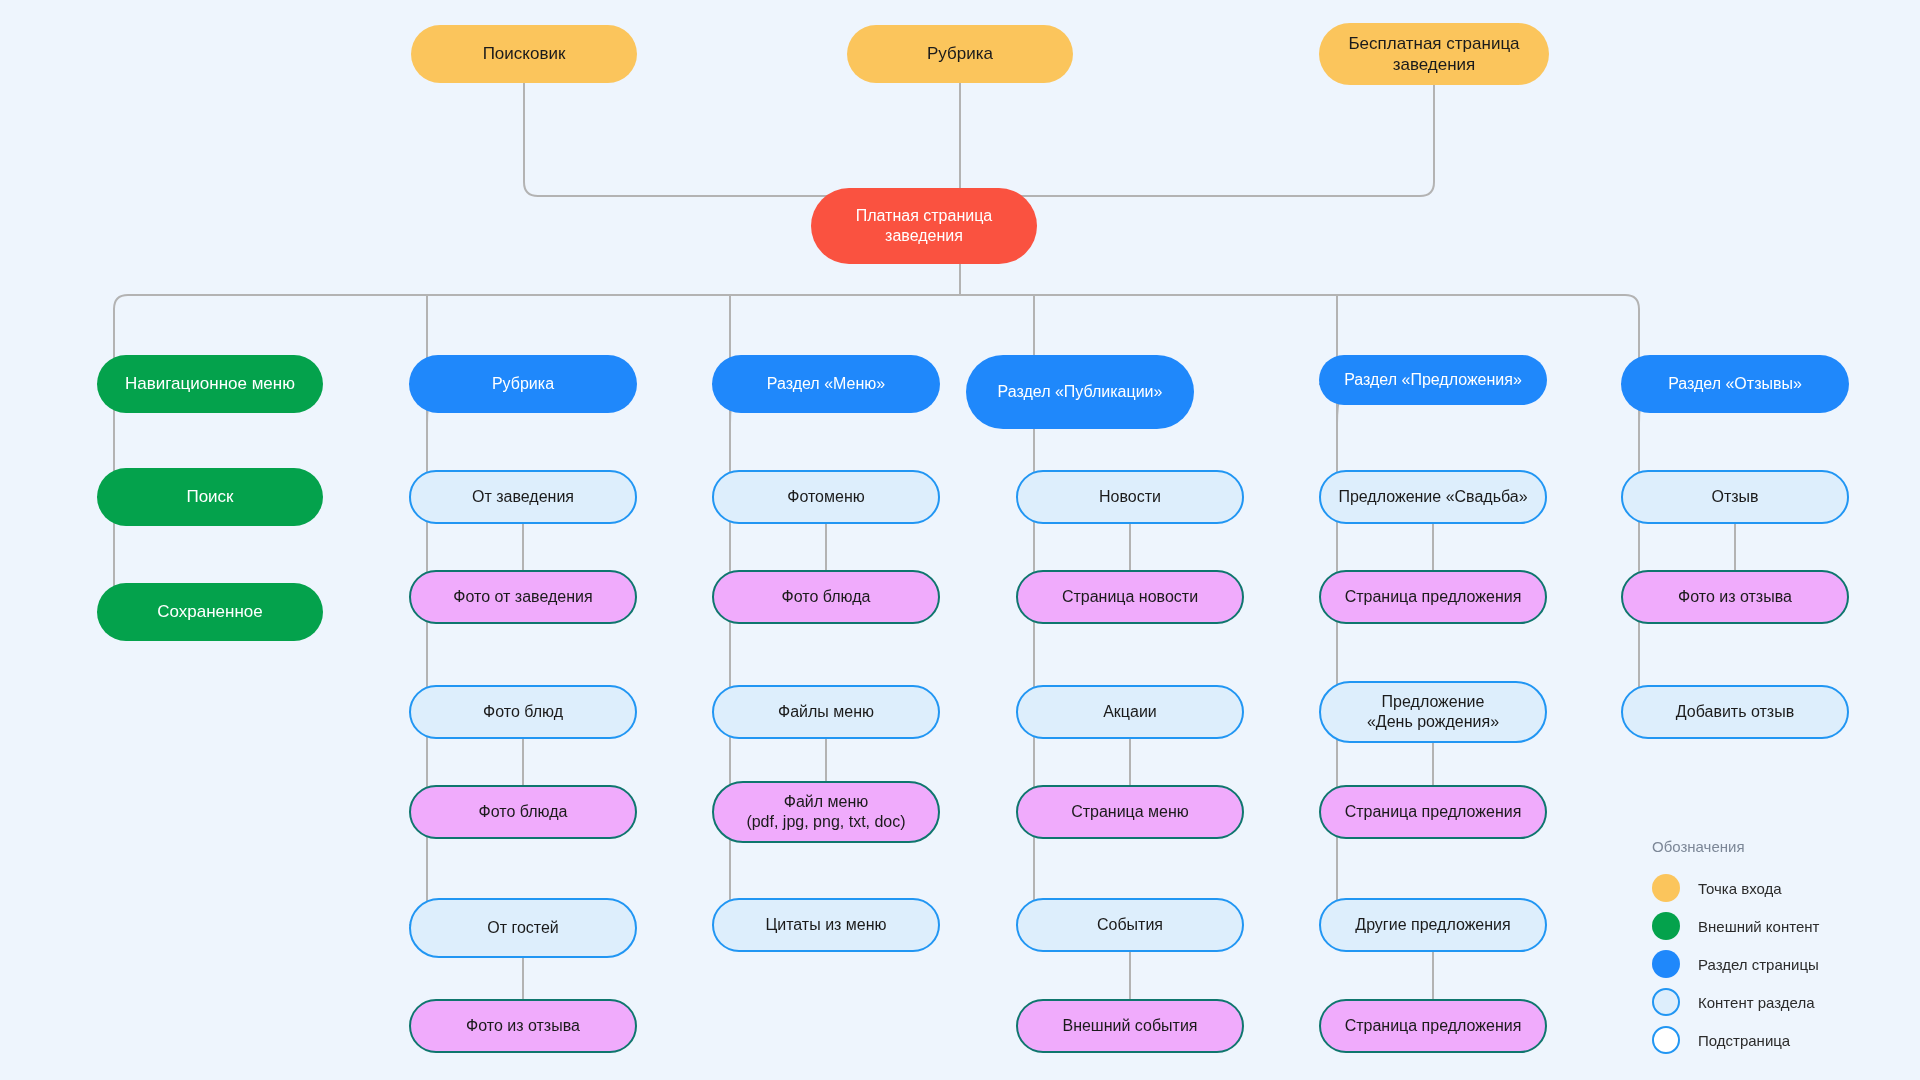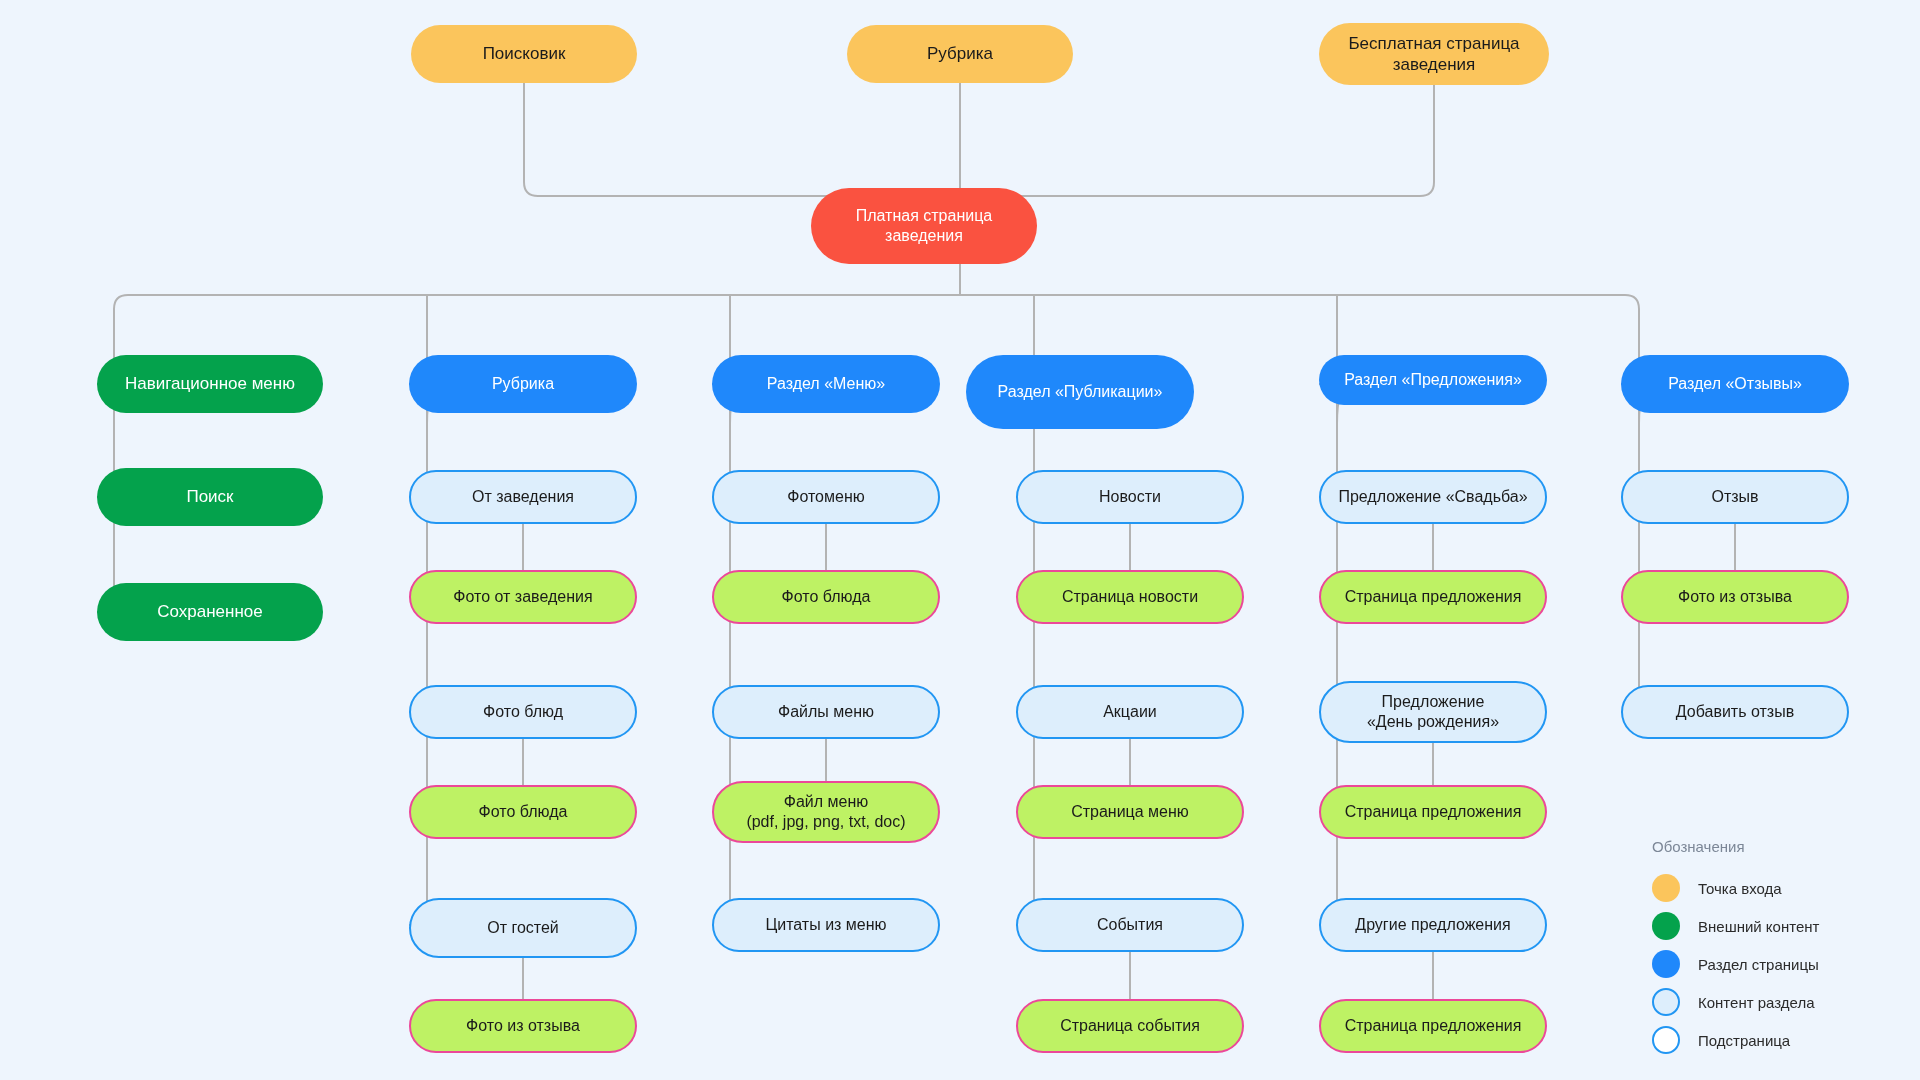--- a/index.html
+++ b/index.html
@@ -24,21 +24,21 @@
     line-height:1.25;
     padding:6px 14px;
   }
   .node span{display:block;}
 
   .n-entry{background:#fbc55c;color:#1b1b1b;font-size:17px;}
   .n-paid{background:#fa5240;color:#ffffff;font-size:16px;}
   .n-ext{background:#04a24c;color:#ffffff;font-size:17px;}
   .n-sect{background:#1f88fb;color:#ffffff;font-size:16px;}
   .n-cont{background:#ddeefc;color:#1b1b1b;border:2px solid #2196f3;font-size:16px;}
-  .n-sub{background:#bef264;color:#1b1b1b;border:2px solid #ec4899;font-size:16px;text-align:center;}
+  .n-sub{background:#f0abfc;color:#1b1b1b;border:2px solid #0f766e;font-size:16px;text-align:center;}
 
   
   #legend{position:absolute;left:1652px;top:838px;width:220px;}
   #legend .ltitle{color:#7c8797;font-size:15px;margin-bottom:14px;}
   #legend .lrow{display:flex;align-items:center;height:38px;}
   #legend .sw{width:28px;height:28px;border-radius:50%;margin-right:18px;flex:0 0 auto;box-sizing:border-box;}
   #legend .lbl{color:#2b2b2b;font-size:15px;}
 </style>
 </head>
 <body>
@@ -161,21 +161,21 @@
       <div class="node n-cont" style="left: 1016px; top: 685px; width: 228px; height: 54px;">
         <span>Акцаии</span>
       </div>
       <div class="node n-sub" style="left: 1016px; top: 785px; width: 228px; height: 54px;">
         <span>Страница меню</span>
       </div>
       <div class="node n-cont" style="left: 1016px; top: 898px; width: 228px; height: 54px;">
         <span>События</span>
       </div>
       <div class="node n-sub" style="left: 1016px; top: 999px; width: 228px; height: 54px;">
-        <span>Страница события</span>
+        <span>Внешний события</span>
       </div>
       <div class="node n-sect" style="left: 1319px; top: 355px; width: 228px; height: 50px;">
         <span>Раздел «Предложения»</span>
       </div>
       <div class="node n-cont" style="left: 1319px; top: 470px; width: 228px; height: 54px;">
         <span>Предложение «Свадьба»</span>
       </div>
       <div class="node n-sub" style="left: 1319px; top: 570px; width: 228px; height: 54px;">
         <span>Страница предложения</span>
       </div>

